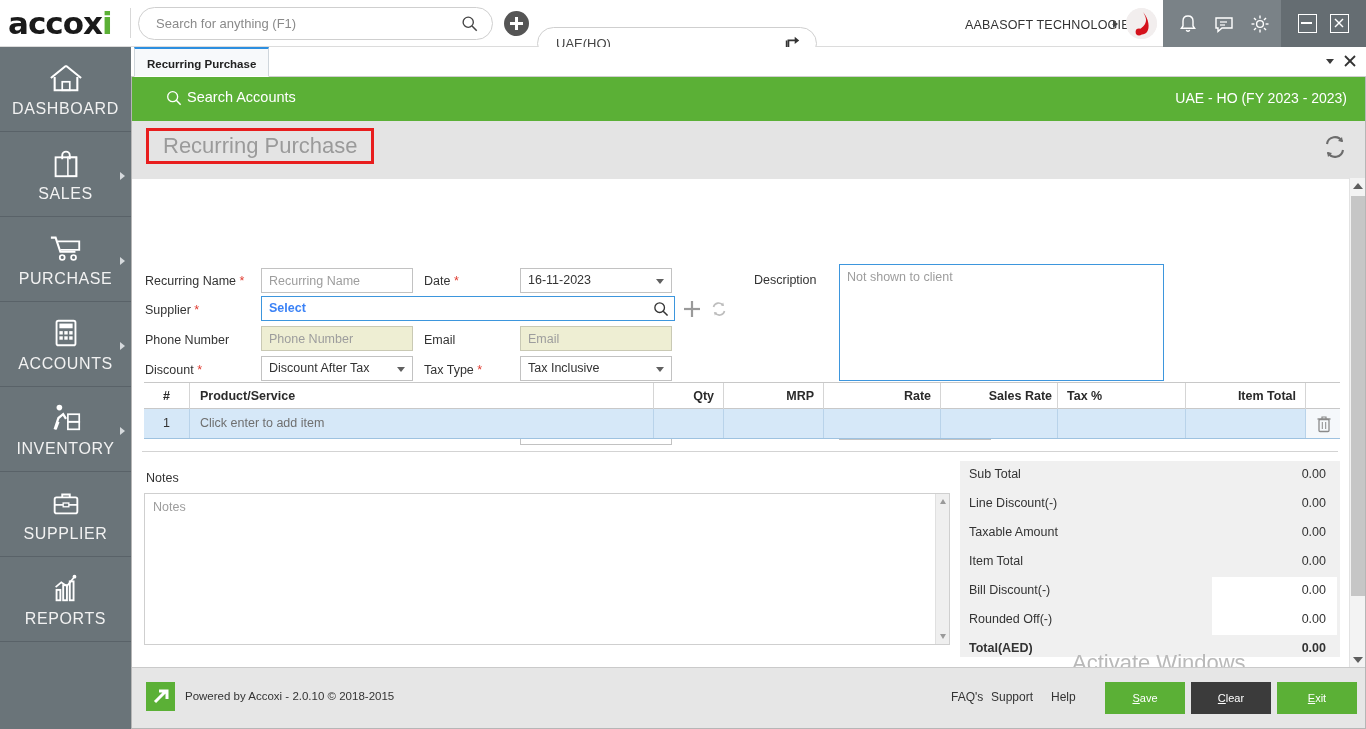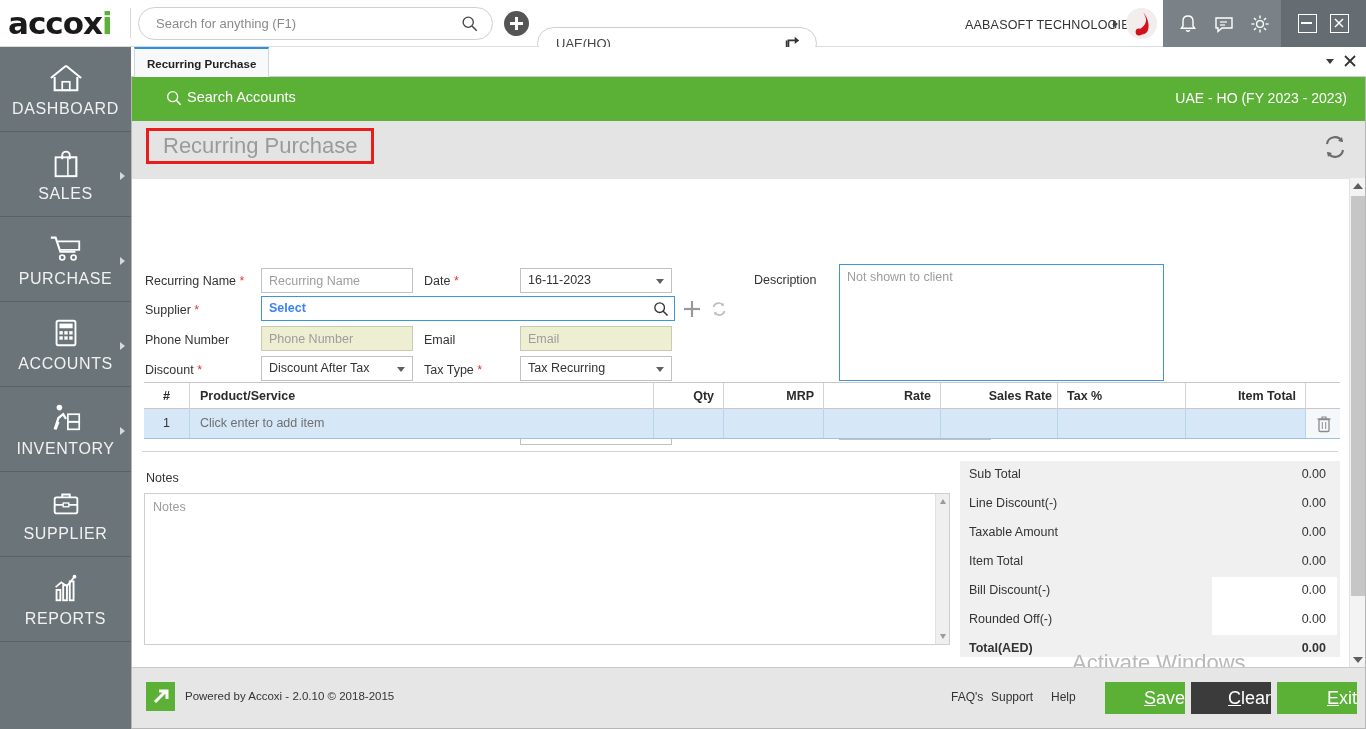--- a/index.html
+++ b/index.html
@@ -113,21 +113,21 @@
   .vsb .thumb { position:absolute; left:1px; top:18px; width:14px; height:400px; background:#c6c6c6; }
   .vsb .au, .vsb .ad { position:absolute; left:3px; width:0;height:0;border-left:5px solid transparent;border-right:5px solid transparent; }
   .vsb .au { top:5px; border-bottom:6px solid #5e5e5e; }
   .vsb .ad { bottom:5px; border-top:6px solid #5e5e5e; }
 
   
   .footer { position:absolute; left:0; top:667px; width:1233px; height:61px; background:#e6e6e6; border-top:1px solid #cacaca; }
   .flogo { position:absolute; left:14px; top:14px; width:29px; height:29px; background:#5bb036; }
   .ftxt { position:absolute; left:53px; top:22px; font-size:11.5px; color:#333; }
   .flink { position:absolute; top:22px; font-size:12px; color:#333; }
-  .fbtn { position:absolute; top:14px; height:32px; width:80px; text-align:right; line-height:32px; font-size:18px; color:#fff; }
+  .fbtn { position:absolute; top:14px; height:32px; width:80px; text-align:center; line-height:32px; font-size:11px; color:#fff; }
   .fbtn u { text-decoration:underline; }
   .green { background:#5bb036; }
   .dark { background:#3b3b3b; }
 
   .watermark { position:absolute; left:1072px; top:650px; font-size:22px; color:#b9b9b9; white-space:nowrap; pointer-events:none; }
   .watermark2 { position:absolute; left:1068px; top:674px; font-size:14px; color:#b9b9b9; white-space:nowrap; pointer-events:none; }
 </style>
 </head>
 <body>
 
@@ -347,21 +347,21 @@
         </svg>
 
       <div class="lbl" style="left:13px; top:154px;">Phone Number</div>
       <input class="inp khaki" style="left: 129px; top: 147px; width: 152px;" placeholder="Phone Number">
       <div class="lbl" style="left:292px; top:154px;">Email</div>
       <input class="inp khaki" style="left: 388px; top: 147px; width: 152px;" placeholder="Email">
 
       <div class="lbl" style="left:13px; top:184px;"><span>Discount</span> <span class="req">*</span></div>
       <div class="sel" style="left:129px; top:177px; width:152px;"><span>Discount After Tax</span><span class="car"></span></div>
       <div class="lbl" style="left:292px; top:184px;"><span>Tax Type</span> <span class="req">*</span></div>
-      <div class="sel" style="left:388px; top:177px; width:152px;"><span>Tax Recurring</span><span class="car"></span></div>
+      <div class="sel" style="left:388px; top:177px; width:152px;"><span>Tax Inclusive</span><span class="car"></span></div>
 
       <div class="lbl" style="left:13px; top:215px;"><span>Payment Term</span> <span class="req">*</span></div>
       <div class="sel" style="left:129px; top:208px; width:152px;"><span>NET 7</span><span class="car"></span></div>
       <div class="lbl" style="left:292px; top:215px;"><span>Repeat Every</span> <span class="req">*</span></div>
       <div class="inp" style="left:388px; top:208px; width:33px;"><span>1</span></div>
       <div class="sel blue" style="left:429px; top:208px; width:111px;"><span>Day</span><span class="car"></span></div>
 
       <div class="chk" style="left:130px; top:239px;"></div>
       <div class="chklbl" style="left:152px; top:240px;">Never Expire</div>
       <div class="lbl" style="left:292px; top:247px;"><span>Start On</span> <span class="req">*</span></div>

